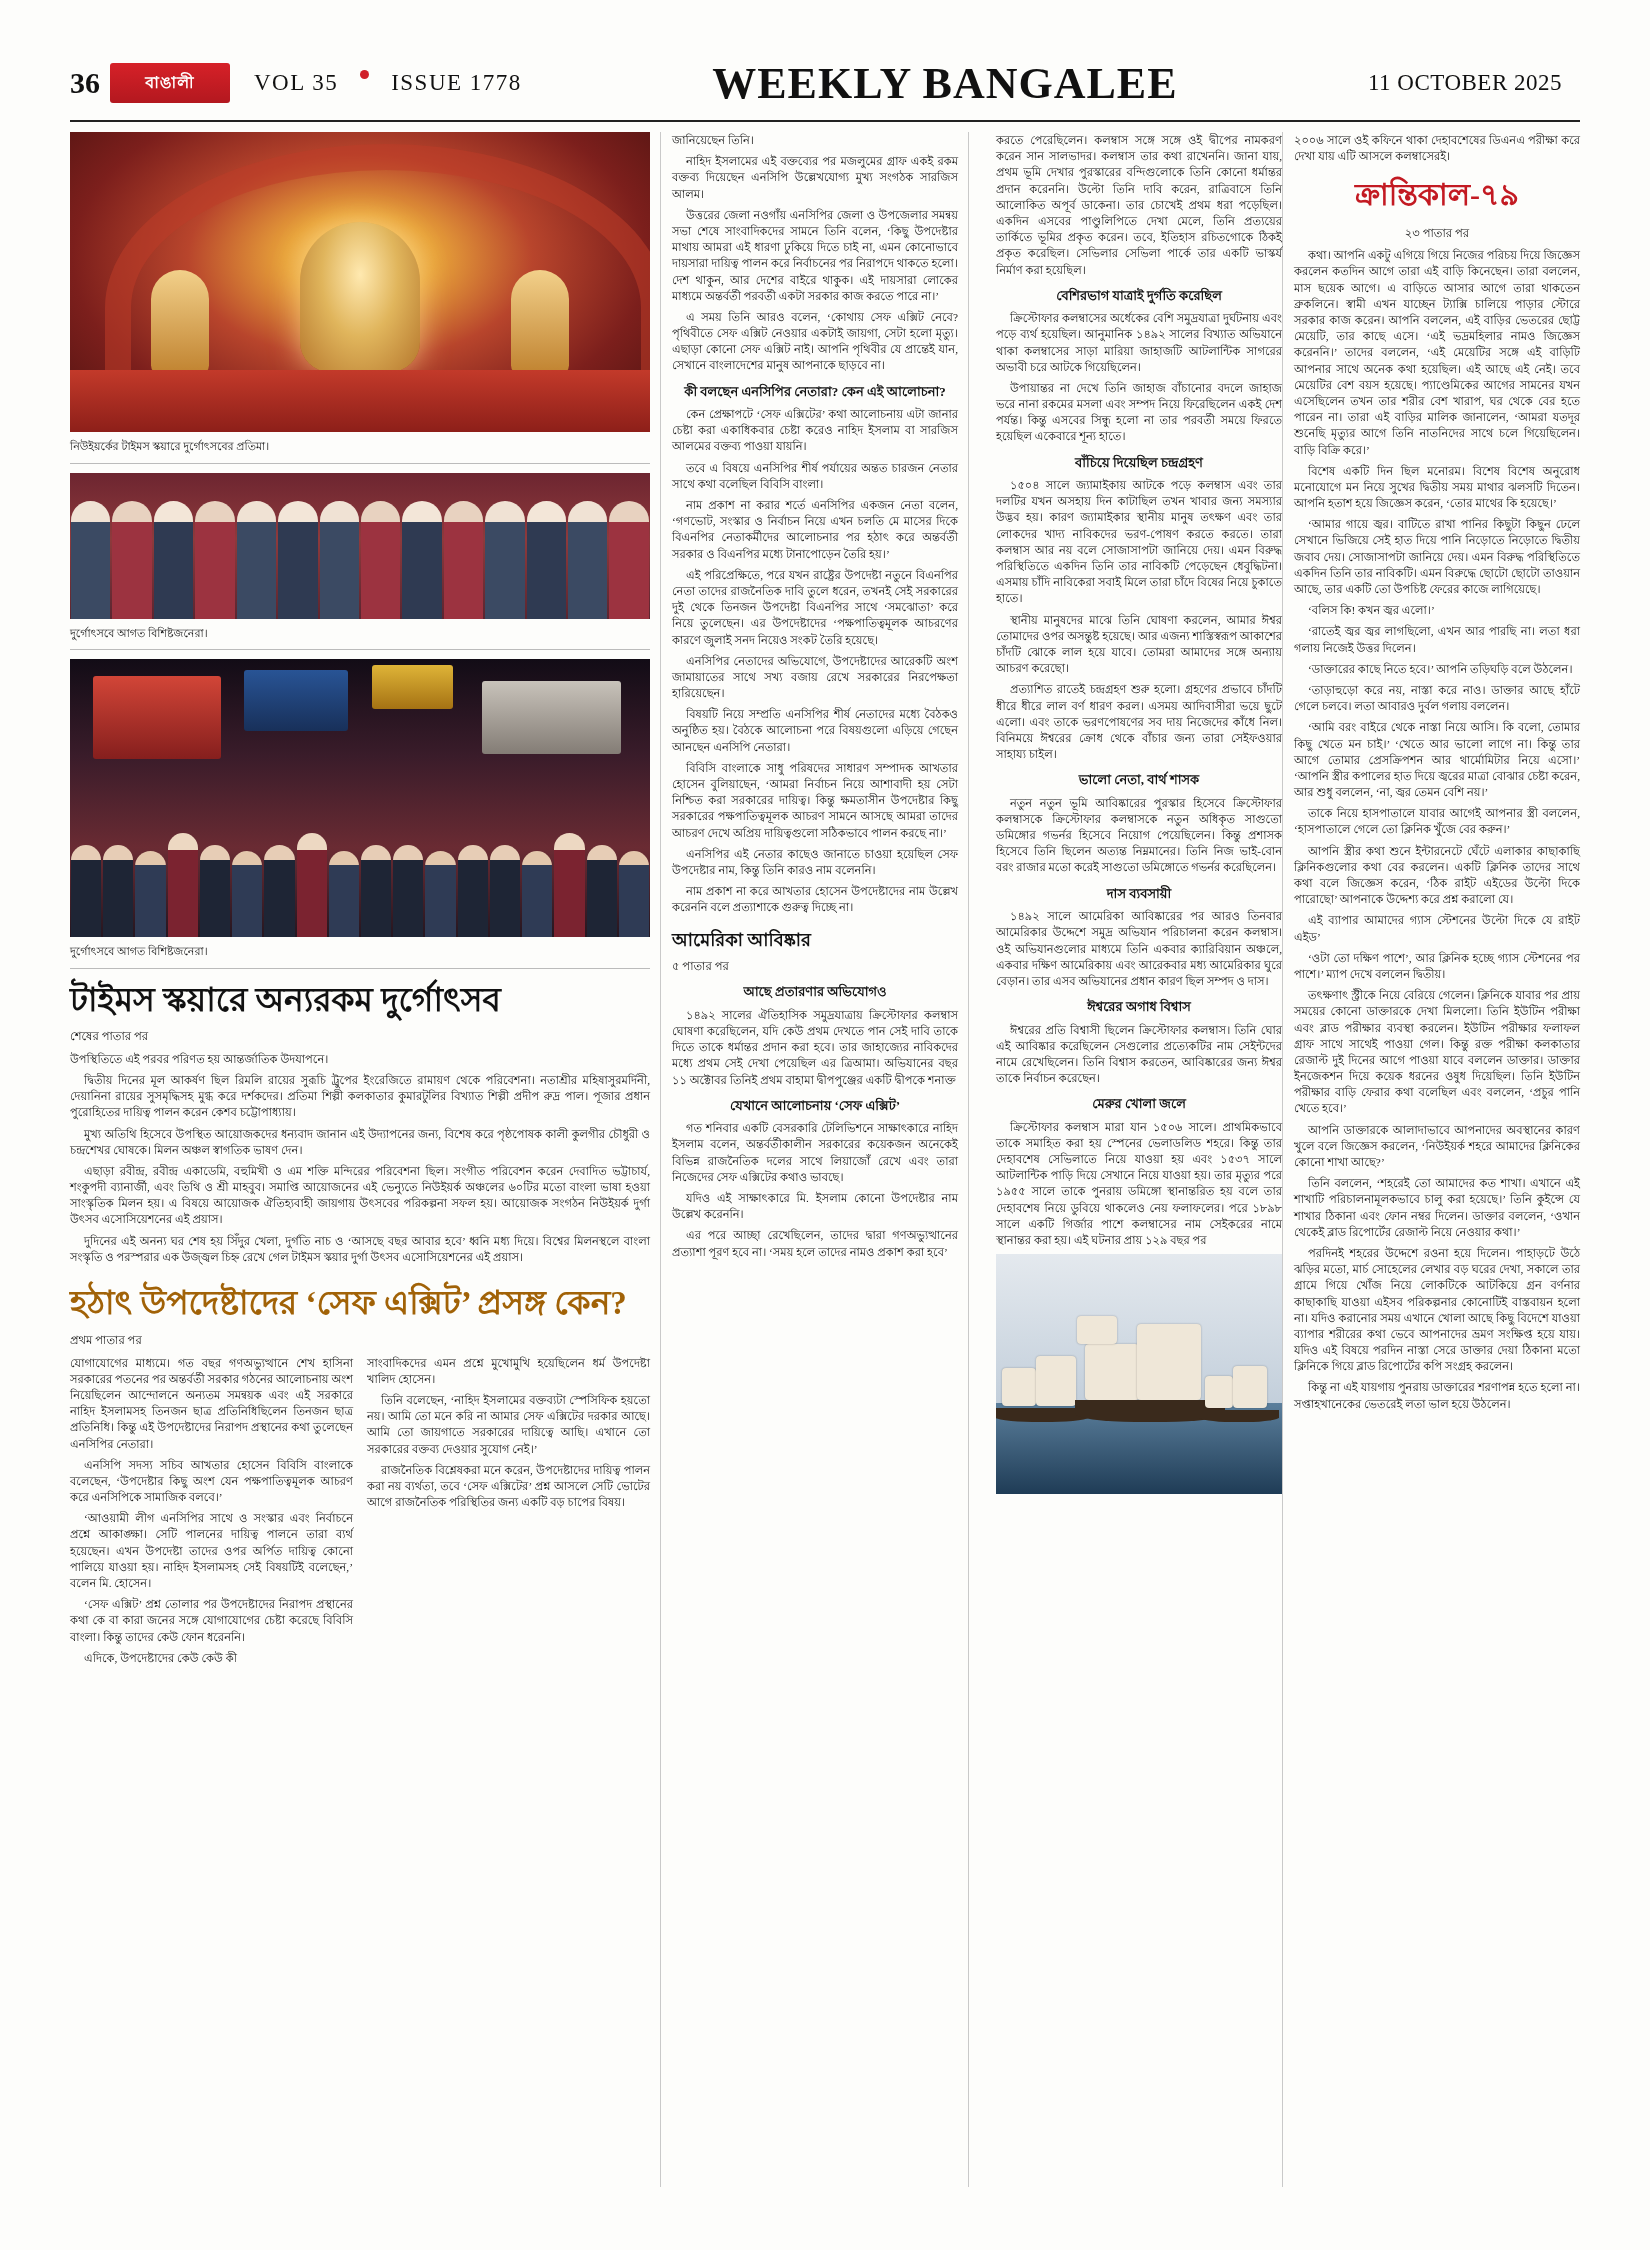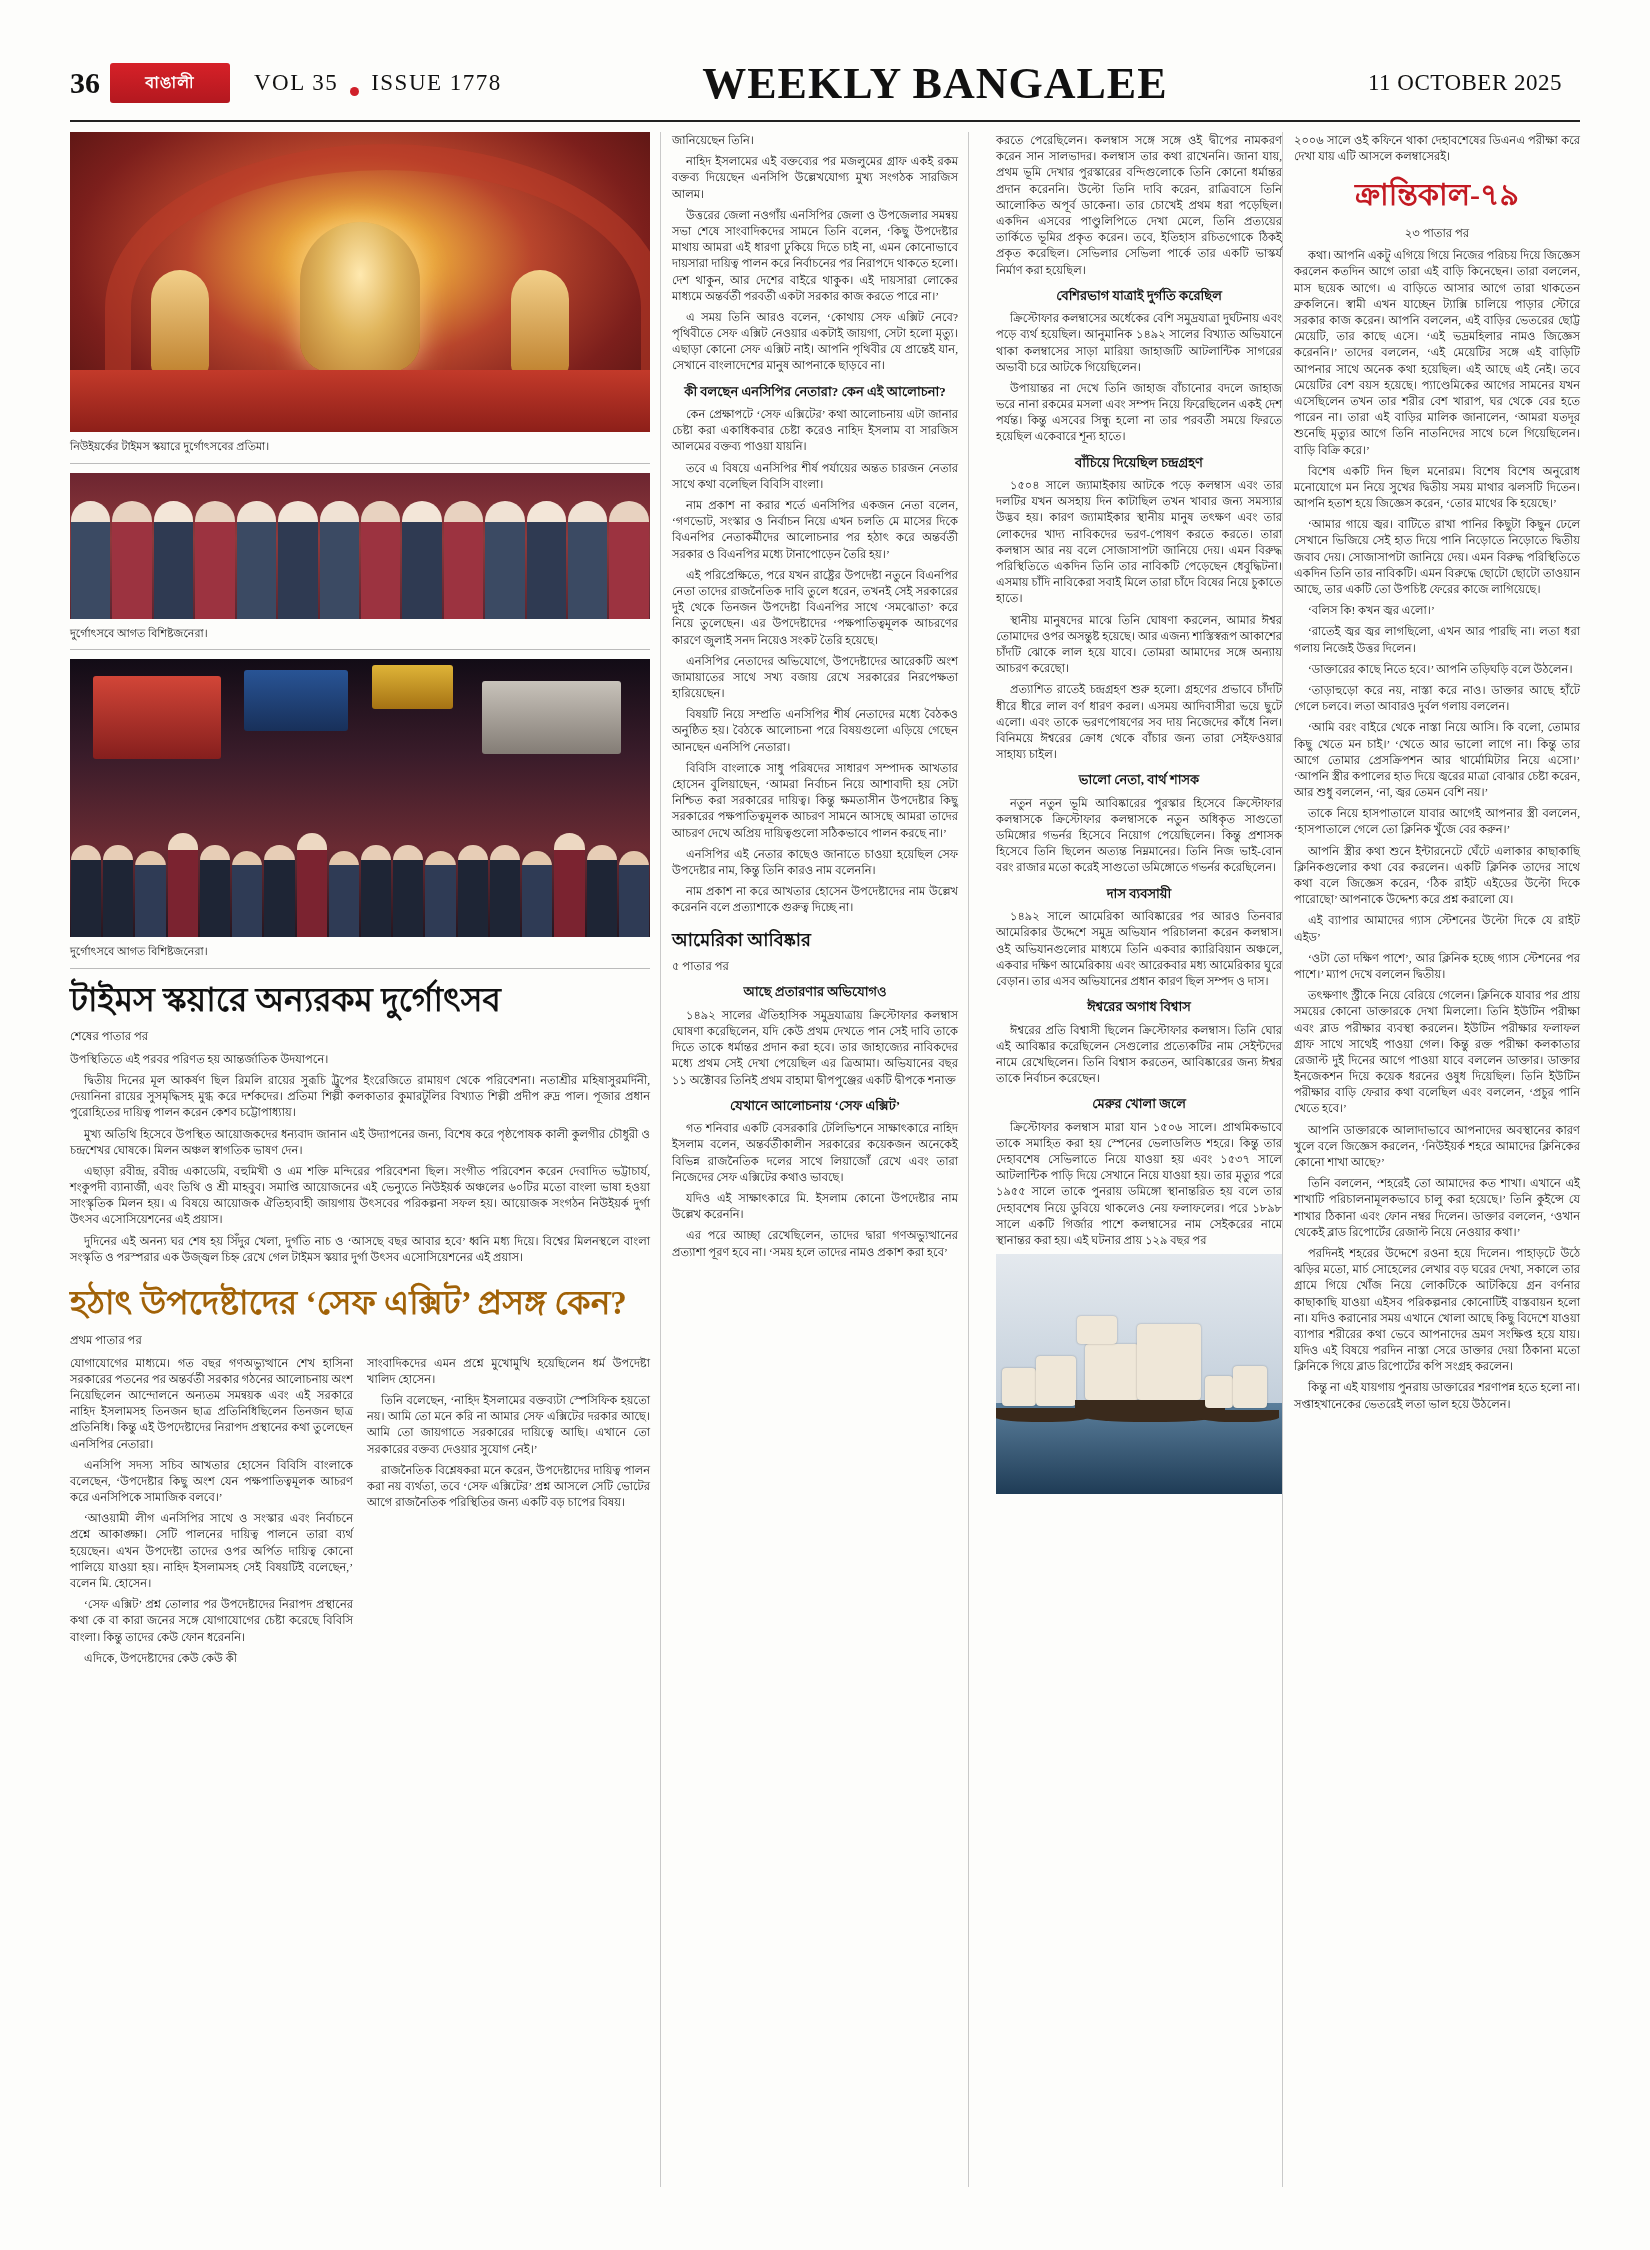--- a/index.html
+++ b/index.html
@@ -54,22 +54,22 @@
     letter-spacing: 1px;
     margin-right: 24px;
     font-family: "Liberation Sans", sans-serif;
   }
   .vol {
     font-size: 23px;
     letter-spacing: 1.5px;
     font-family: "Liberation Serif", serif;
     color: #111;
     display: flex;
-    align-items: flex-end;
-    gap: 12px;
+    align-items: flex-start;
+    gap: 22px;
   }
   .vol .dot {
     display: inline-block;
     width: 9px; height: 9px;
     background: #d0202a;
     border-radius: 50%;
   }
   .paper-title {
     flex: 1;
     text-align: center;

